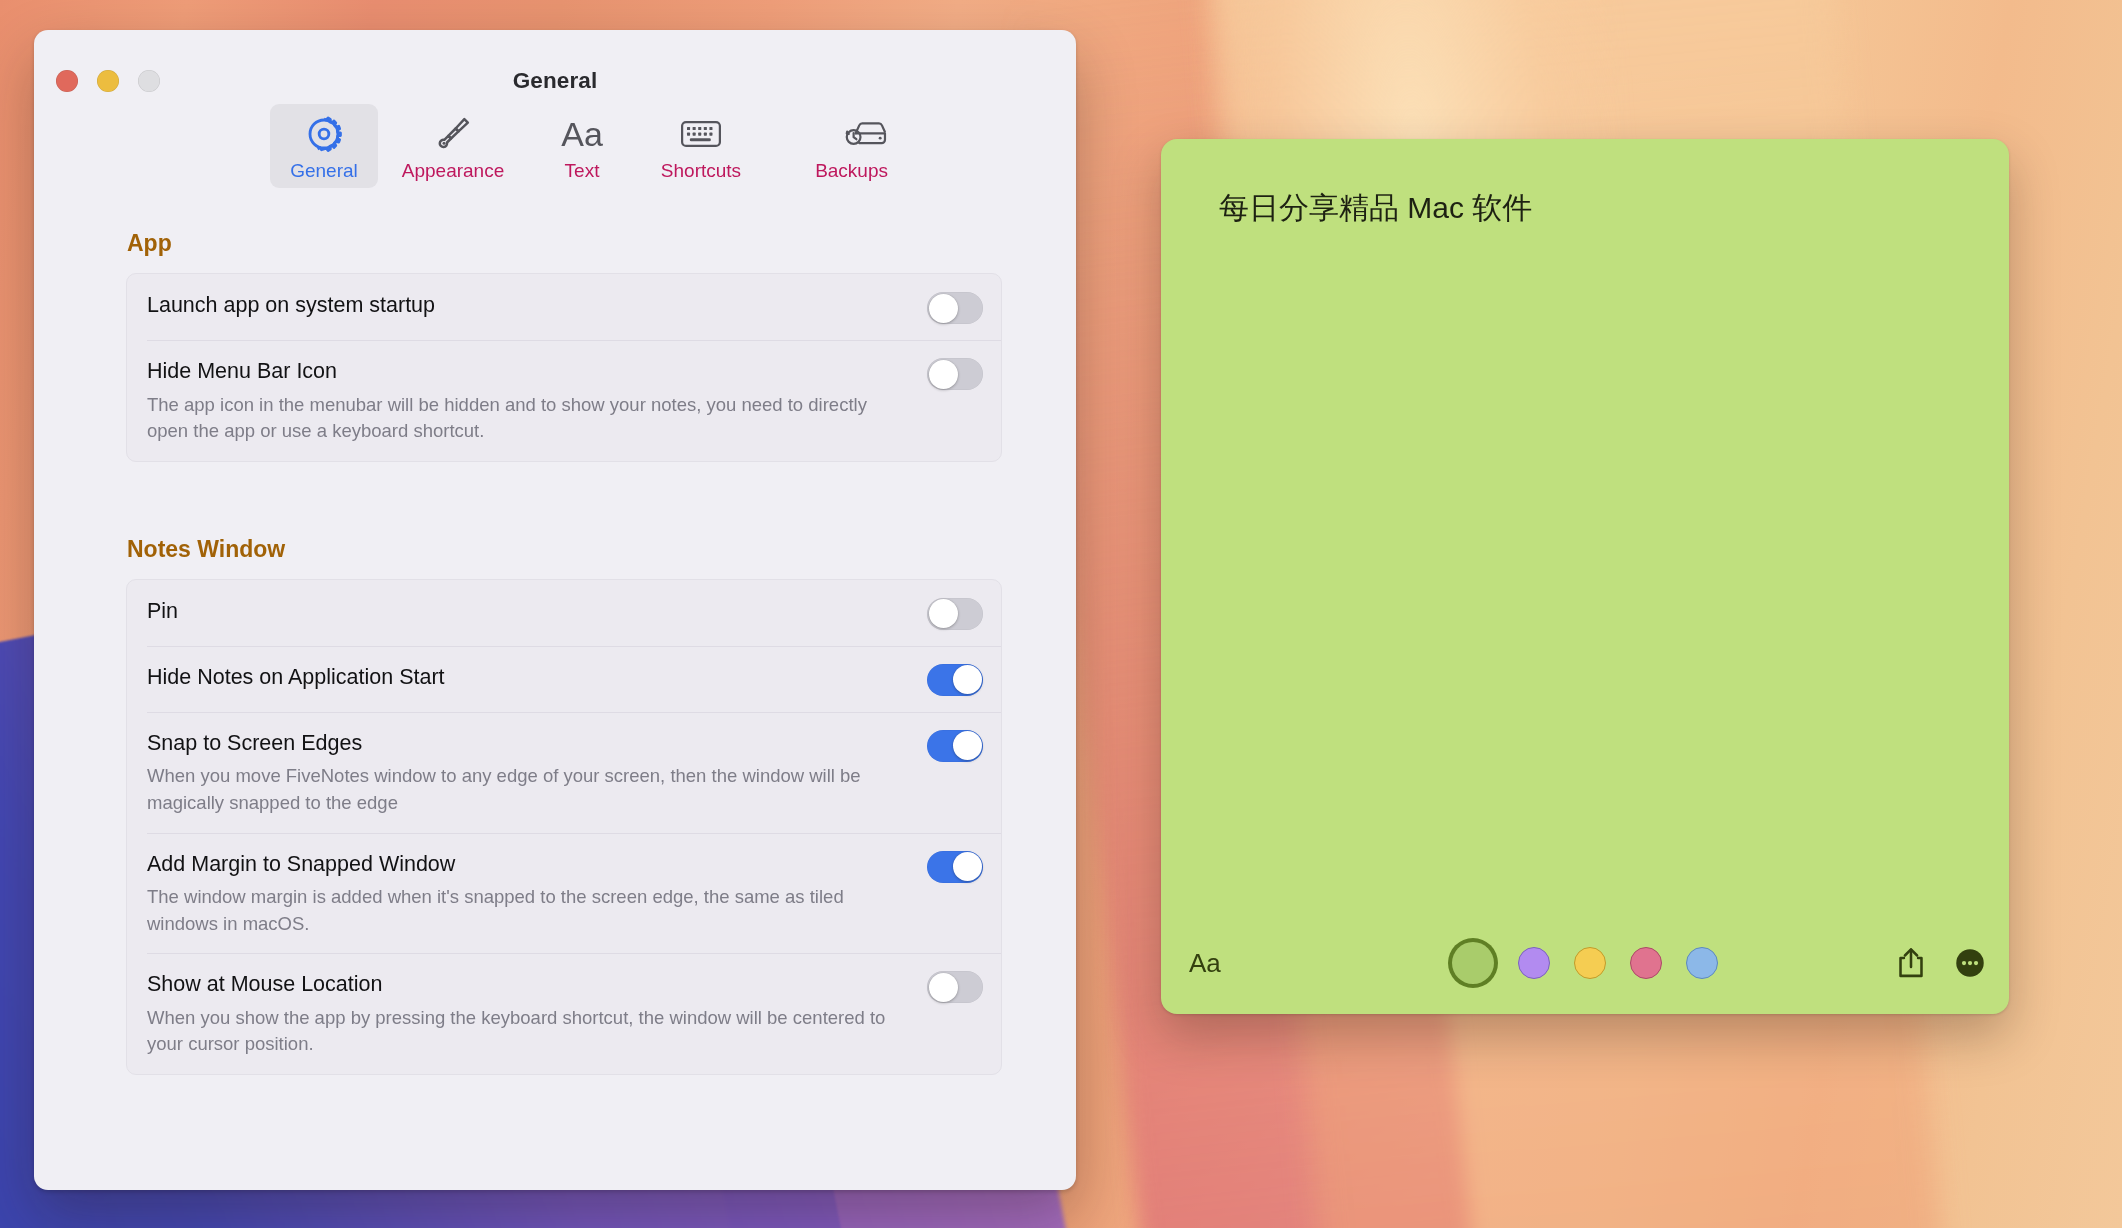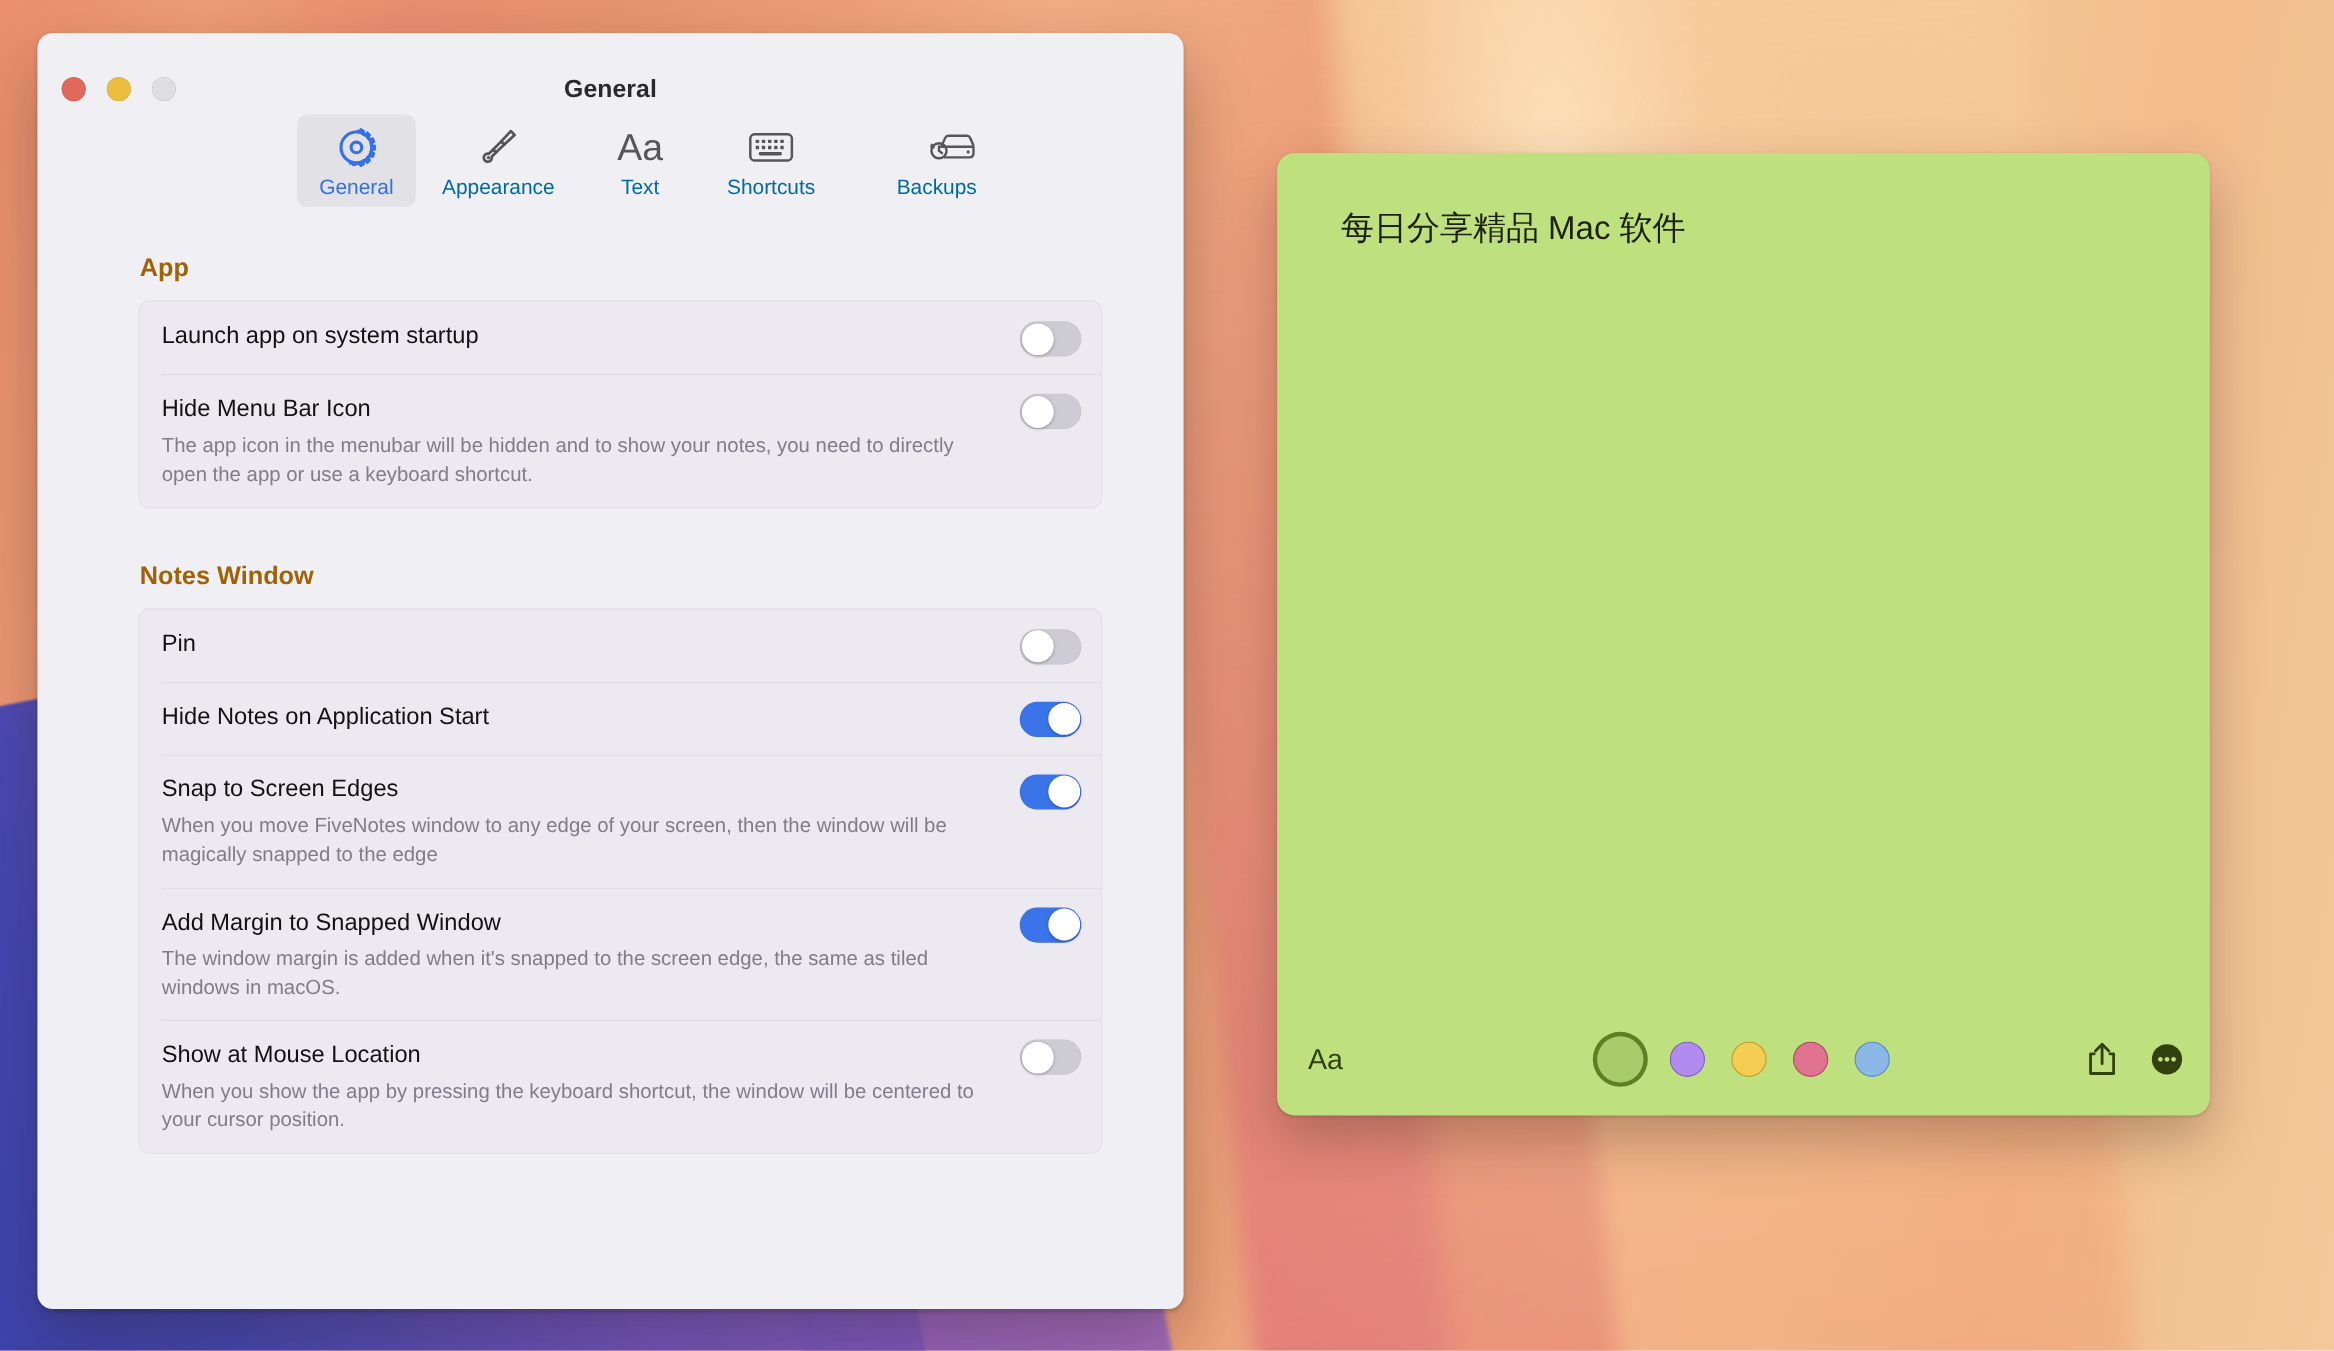--- a/index.html
+++ b/index.html
@@ -134,39 +134,39 @@
     display: flex;
     flex-direction: column;
     align-items: center;
     gap: 5px;
     cursor: default;
   }
   .tab.selected { background: #e2e1e6; }
   .tab-icon { height: 42px; display: flex; align-items: center; justify-content: center; }
   .tab-label {
     font-size: 19px;
-    color: #0369a1;
+    color: #be185d;
     white-space: nowrap;
   }
   .tab.selected .tab-label { color: #3570e8; }
   .tab-appearance { width: 150px; }
   .tab-shortcuts  { width: 130px; }
   .tab-backups    { width: 124px; align-items: flex-end; }
 
   
   #content {
     padding: 0 74px 0 92px;
   }
   .section-title {
     font-size: 23px;
     font-weight: bold;
     color: #a16207;
     margin: 30px 0 16px 1px;
   }
-  #section-notes-window-title { margin-top: 48px; }
+  #section-notes-window-title { margin-top: 74px; }
 
   .card {
     background: #eceaf0;
     border: 1px solid #e2e0e7;
     border-radius: 10px;
     overflow: hidden;
   }
   .row {
     position: relative;
     display: flex;

